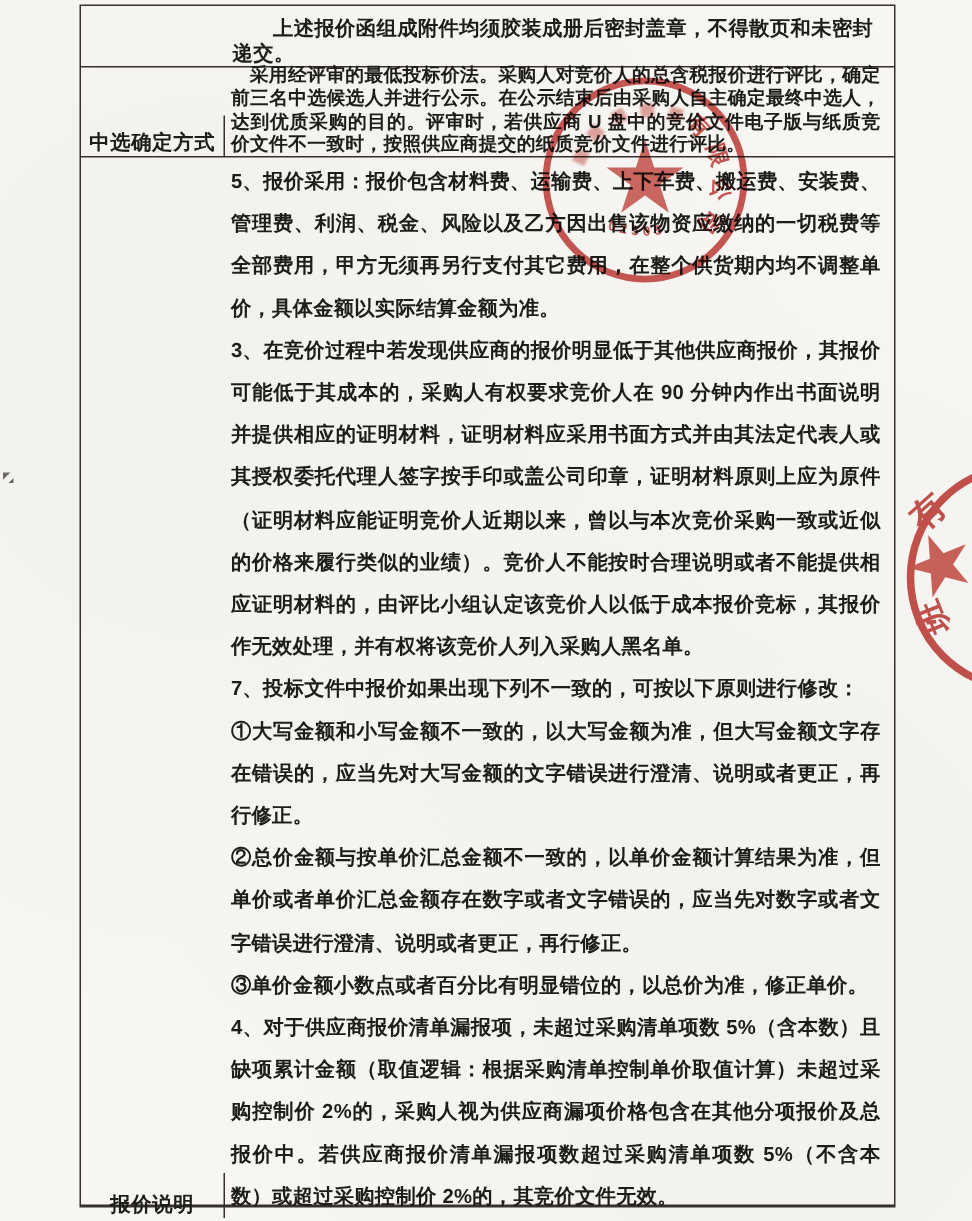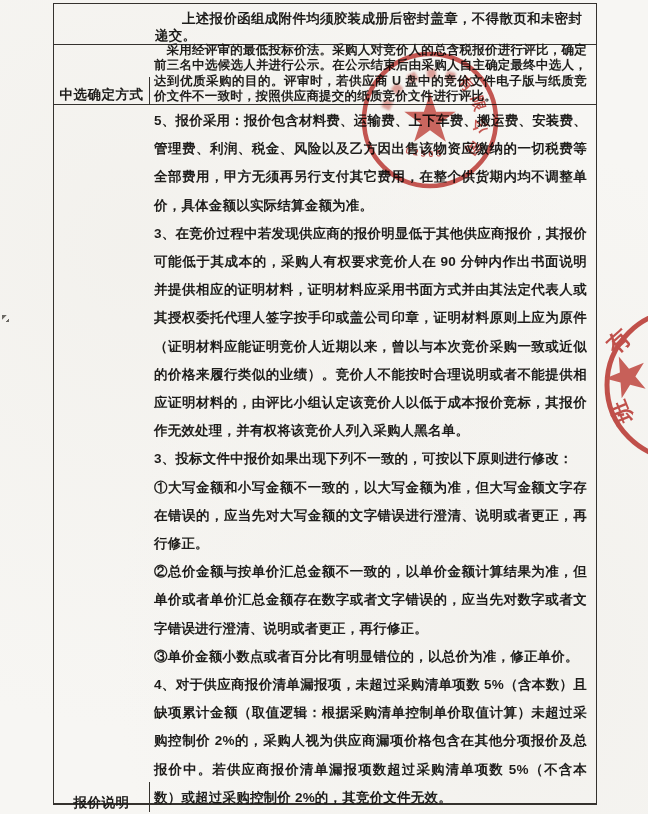--- a/index.html
+++ b/index.html
@@ -94,21 +94,21 @@
     <div class="row row2">
       <div class="cell label-cell">中选确定方式</div>
       <div class="cell content-cell r2-text">采用经评审的最低投标价法。采购人对竞价人的总含税报价进行评比，确定前三名中选候选人并进行公示。在公示结束后由采购人自主确定最终中选人，达到优质采购的目的。评审时，若供应商 U 盘中的竞价文件电子版与纸质竞价文件不一致时，按照供应商提交的纸质竞价文件进行评比。</div>
     </div>
 
     <div class="row row3 last">
       <div class="cell label-cell">报价说明</div>
       <div class="cell content-cell r3-paras">
           <div class="para">5、报价采用：报价包含材料费、运输费、上下车费、搬运费、安装费、管理费、利润、税金、风险以及乙方因出售该物资应缴纳的一切税费等全部费用，甲方无须再另行支付其它费用，在整个供货期内均不调整单价，具体金额以实际结算金额为准。</div>
           <div class="para">3、在竞价过程中若发现供应商的报价明显低于其他供应商报价，其报价可能低于其成本的，采购人有权要求竞价人在 90 分钟内作出书面说明并提供相应的证明材料，证明材料应采用书面方式并由其法定代表人或其授权委托代理人签字按手印或盖公司印章，证明材料原则上应为原件（证明材料应能证明竞价人近期以来，曾以与本次竞价采购一致或近似的价格来履行类似的业绩）。竞价人不能按时合理说明或者不能提供相应证明材料的，由评比小组认定该竞价人以低于成本报价竞标，其报价作无效处理，并有权将该竞价人列入采购人黑名单。</div>
-          <div class="para">3、投标文件中报价如果出现下列不一致的，可按以下原则进行修改：</div>
+          <div class="para">7、投标文件中报价如果出现下列不一致的，可按以下原则进行修改：</div>
           <div class="para">①大写金额和小写金额不一致的，以大写金额为准，但大写金额文字存在错误的，应当先对大写金额的文字错误进行澄清、说明或者更正，再行修正。</div>
           <div class="para">②总价金额与按单价汇总金额不一致的，以单价金额计算结果为准，但单价或者单价汇总金额存在数字或者文字错误的，应当先对数字或者文字错误进行澄清、说明或者更正，再行修正。</div>
           <div class="para">③单价金额小数点或者百分比有明显错位的，以总价为准，修正单价。</div>
           <div class="para">4、对于供应商报价清单漏报项，未超过采购清单项数 5%（含本数）且缺项累计金额（取值逻辑：根据采购清单控制单价取值计算）未超过采购控制价 2%的，采购人视为供应商漏项价格包含在其他分项报价及总报价中。若供应商报价清单漏报项数超过采购清单项数 5%（不含本数）或超过采购控制价 2%的，其竞价文件无效。</div>
         </div>
     </div>
 
   </div>
 
   <svg class="stamp-layer" width="648" height="814" viewBox="0 0 648 814">

